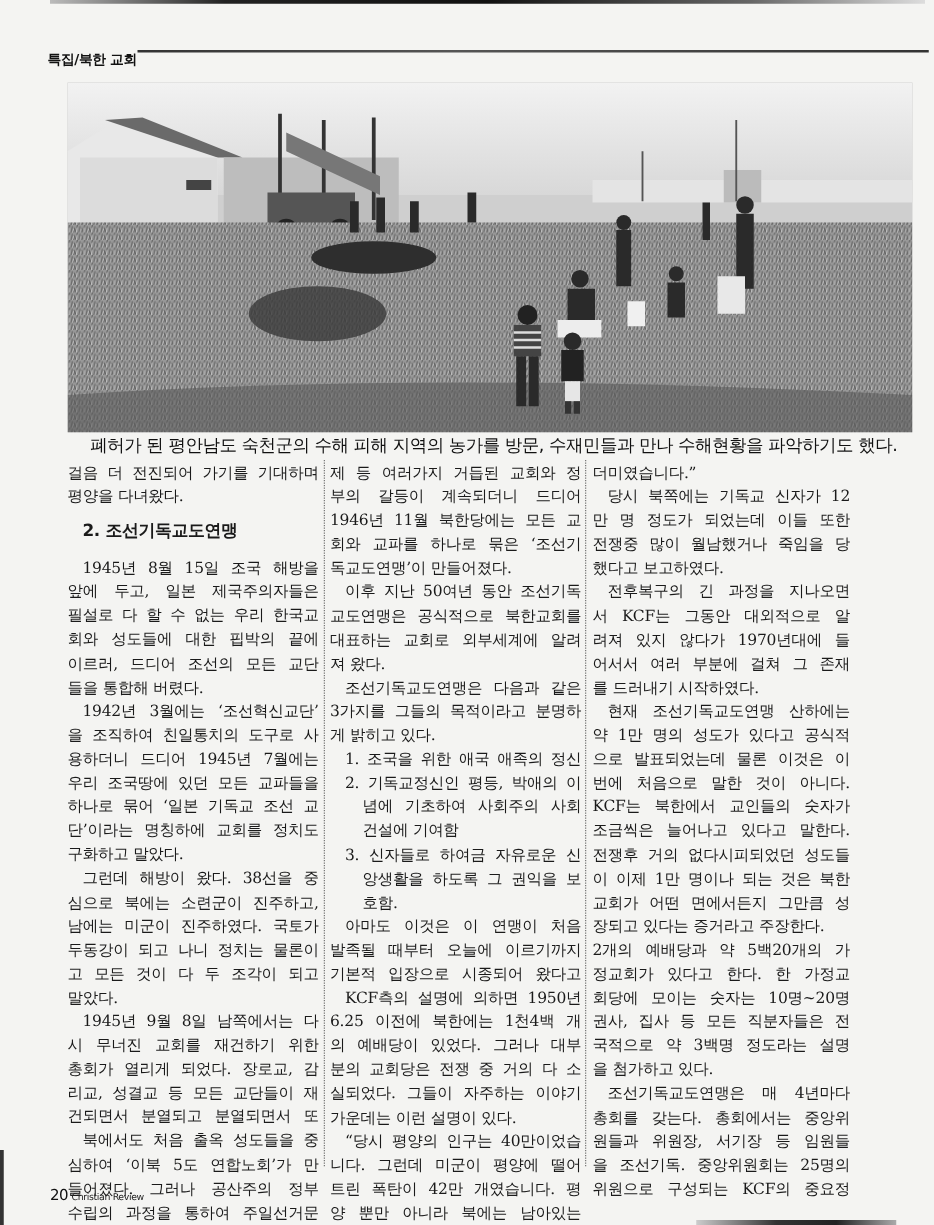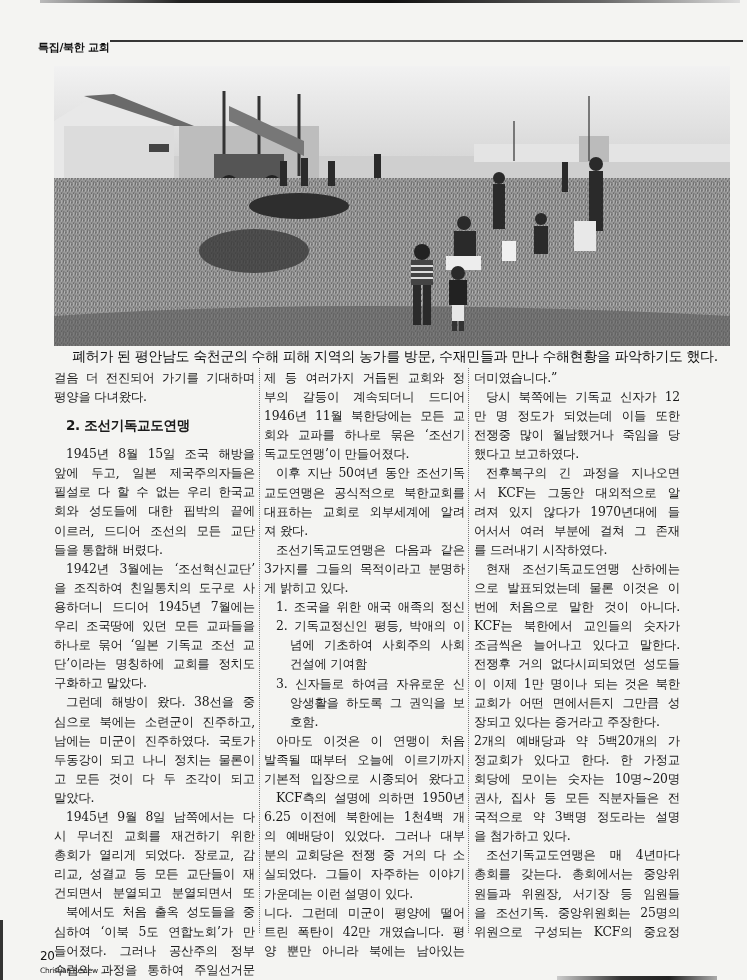--- a/index.html
+++ b/index.html
@@ -36,21 +36,21 @@
 
   .line { height: 19.1px; line-height: 19.1px; font-size: 12.4px; white-space: nowrap;
     text-align: justify; text-align-last: justify; letter-spacing: -0.2px; overflow: hidden; }
   .line.last { text-align-last: left; }
   .line.indent { padding-left: 12px; }
   .line.list { padding-left: 12px; }
   .line.list-cont { padding-left: 26px; }
   .heading { height: 38px; line-height: 38px; padding-left: 12px; font-family: "DejaVu Sans", sans-serif;
     font-weight: bold; font-size: 13.5px; letter-spacing: -0.3px; }
 
-  .footer { position: absolute; left: 40px; top: 949px; display: flex; align-items: baseline; gap: 3px; flex-direction: column; }
+  .footer { position: absolute; left: 40px; top: 949px; display: flex; align-items: baseline; gap: 3px; }
   .folio { font-family: "DejaVu Sans", sans-serif; font-size: 12px; color: #111; letter-spacing: -0.5px; }
   .mag-name { font-family: "DejaVu Sans", sans-serif; font-size: 7.5px; color: #222; letter-spacing: -0.3px; }
 </style>
 </head>
 <body>
 
 <div class="scan-top"></div>
 <div class="scan-left"></div>
 <div class="scan-bottom"></div>
 
@@ -194,37 +194,39 @@
       <div class="line list-cont last">호함.</div>
       <div class="line indent">아마도 이것은 이 연맹이 처음</div>
       <div class="line">발족될 때부터 오늘에 이르기까지</div>
       <div class="line">기본적 입장으로 시종되어 왔다고</div>
       <div class="line indent">KCF측의 설명에 의하면 1950년</div>
       <div class="line">6.25 이전에 북한에는 1천4백 개</div>
       <div class="line">의 예배당이 있었다. 그러나 대부</div>
       <div class="line">분의 교회당은 전쟁 중 거의 다 소</div>
       <div class="line">실되었다. 그들이 자주하는 이야기</div>
       <div class="line last">가운데는 이런 설명이 있다.</div>
+      <div class="line indent">“당시 평양의 인구는 40만이었습</div>
       <div class="line">니다. 그런데 미군이 평양에 떨어</div>
       <div class="line">트린 폭탄이 42만 개였습니다. 평</div>
       <div class="line">양 뿐만 아니라 북에는 남아있는</div>
     </div>
   <div class="col-rule col-rule-2"></div>
   <div class="col col-3">
       <div class="line last">더미였습니다.”</div>
       <div class="line indent">당시 북쪽에는 기독교 신자가 12</div>
       <div class="line">만 명 정도가 되었는데 이들 또한</div>
       <div class="line">전쟁중 많이 월남했거나 죽임을 당</div>
       <div class="line last">했다고 보고하였다.</div>
       <div class="line indent">전후복구의 긴 과정을 지나오면</div>
       <div class="line">서 KCF는 그동안 대외적으로 알</div>
       <div class="line">려져 있지 않다가 1970년대에 들</div>
       <div class="line">어서서 여러 부분에 걸쳐 그 존재</div>
       <div class="line last">를 드러내기 시작하였다.</div>
       <div class="line indent">현재 조선기독교도연맹 산하에는</div>
+      <div class="line">약 1만 명의 성도가 있다고 공식적</div>
       <div class="line">으로 발표되었는데 물론 이것은 이</div>
       <div class="line">번에 처음으로 말한 것이 아니다.</div>
       <div class="line">KCF는 북한에서 교인들의 숫자가</div>
       <div class="line">조금씩은 늘어나고 있다고 말한다.</div>
       <div class="line">전쟁후 거의 없다시피되었던 성도들</div>
       <div class="line">이 이제 1만 명이나 되는 것은 북한</div>
       <div class="line">교회가 어떤 면에서든지 그만큼 성</div>
       <div class="line last">장되고 있다는 증거라고 주장한다.</div>
       <div class="line">2개의 예배당과 약 5백20개의 가</div>
       <div class="line">정교회가 있다고 한다. 한 가정교</div>

